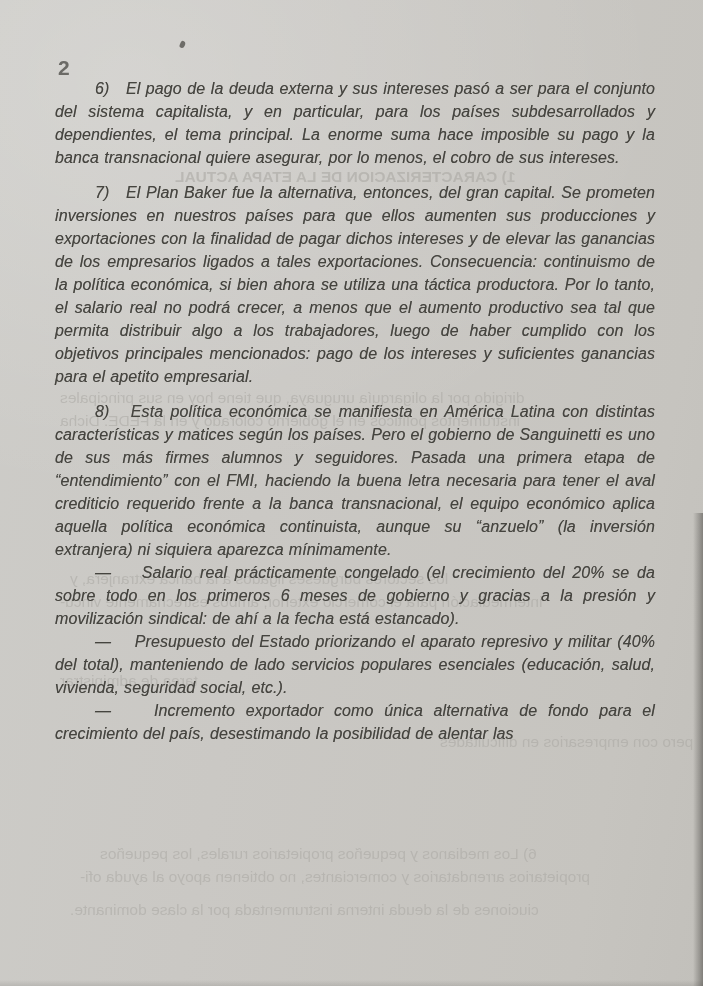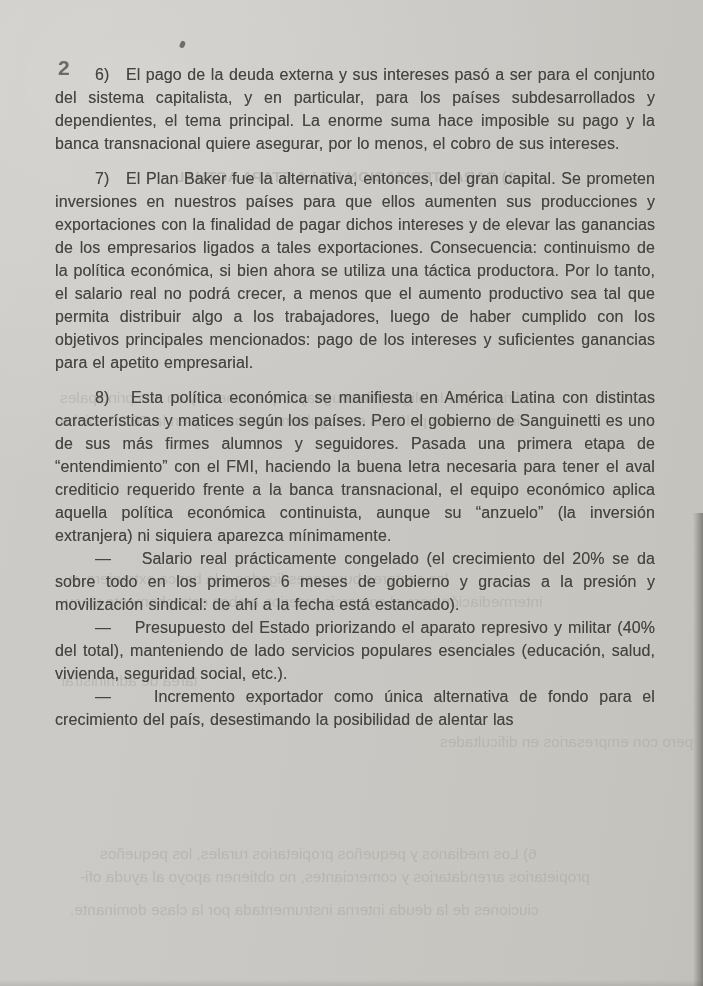--- a/index.html
+++ b/index.html
@@ -50,29 +50,30 @@
     width: 5px;
     height: 7px;
     background: #55544f;
     border-radius: 40% 60% 55% 45%;
     transform: rotate(25deg);
     opacity: 0.8;
   }
   .text-block {
     position: absolute;
     left: 55px;
-    top: 63px;
+    top: 77px;
     width: 600px;
     text-align: justify;
     font-size: 16px;
     line-height: 23px;
     color: #45443f;
     letter-spacing: 0.1px;
     word-spacing: 0.5px;
     text-shadow: 0 0 0.4px rgba(69,68,63,0.55);
+    font-style: italic;
   }
   .para {
     margin: 0;
     text-indent: 40px;
   }
   .gap {
     margin-top: 12px;
   }
   
   .ghost {

